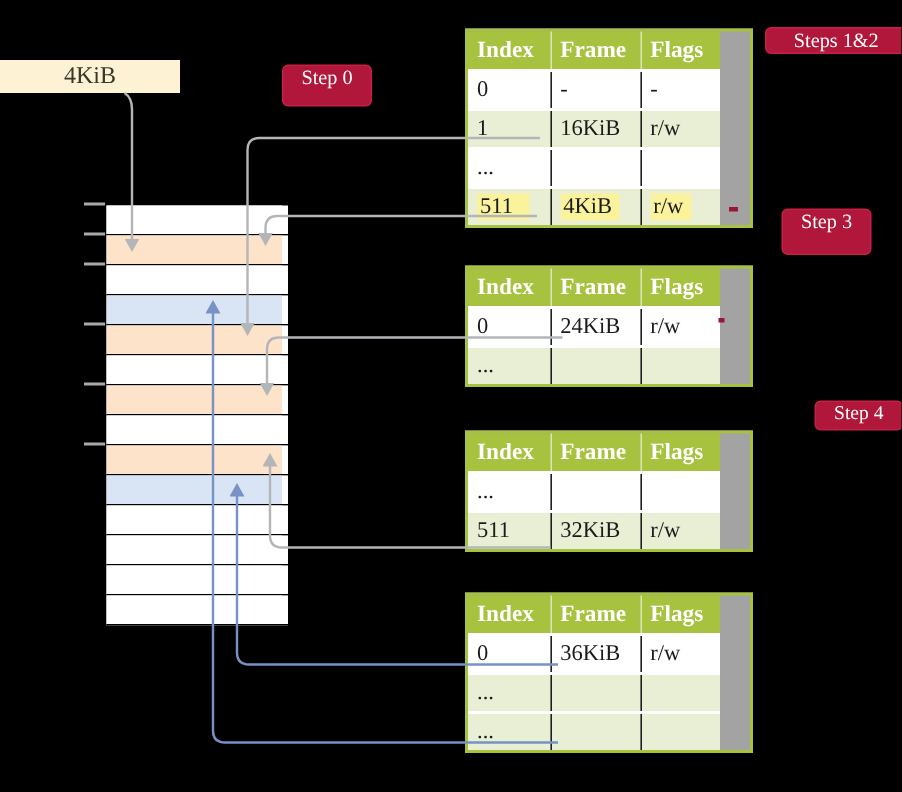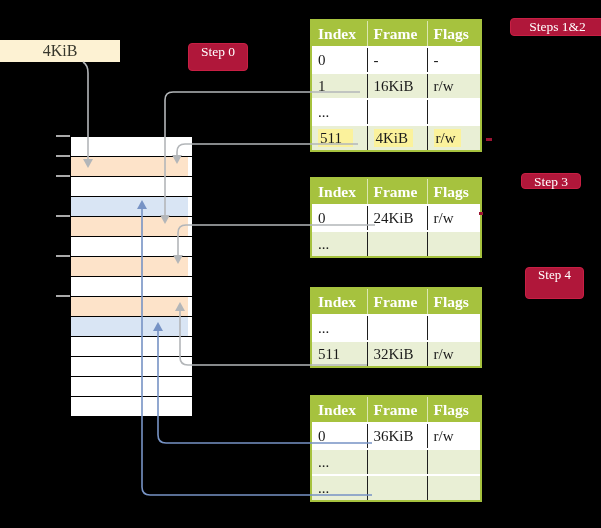--- a/index.html
+++ b/index.html
@@ -15,44 +15,44 @@
     font-size:16px; line-height:22px; text-align:center;
   }
   
   .badge{
     position:absolute; background:var(--badge-red,#b0173a); color:var(--badge-text,#fff);
     font-size:13.5px; text-align:center; border-radius:4px;
     border:1px solid #c81f44; box-sizing:border-box;
   }
   #badge-step0 {left:188px; top:43px;  width:60px; height:28px; line-height:16px;}
   #badge-steps12{left:510px; top:18px; width:95px; height:18px; line-height:16px; border-radius:4px 0 0 4px;}
-  #badge-step3 {left:521px; top:173px; width:60px; height:16px; line-height:15px;}
-  #badge-step4 {left:525px; top:267px; width:59px; height:32px; line-height:14px; font-size:13px;}
+  #badge-step3 {left:521px; top:139px; width:60px; height:31px; line-height:15px;}
+  #badge-step4 {left:543px; top:267px; width:59px; height:20px; line-height:14px; font-size:13px;}
   
   .stack{
     position:absolute; left:70px; top:136px; width:121px; height:280px;
     border-left:1px solid var(--stack-border,#000); border-top:1px solid var(--stack-border,#000);
     box-sizing:content-box;
   }
   .stack-row{
     position:relative; height:19px; border-bottom:1px solid var(--stack-border,#000);
     background:#fff;
   }
   .stack-row i{position:absolute; left:0; top:0; bottom:0; right:4px; background:#fff;}
   .stack-row.peach i{background:var(--stack-peach,#fde3c9);}
   .stack-row.blue  i{background:var(--stack-blue,#d9e5f4);}
   .stack-row.white i{background:#fff;}
   .tick{
     position:absolute; width:14px; height:2px; left:56px;
     background:var(--tick-gray,#a9a9a9);
   }
   
   .ptable-wrap{
-    position:absolute; left:310px; width:172px; box-sizing:border-box;
-    border:2px solid var(--table-border-green,#a6c23e); background:#5eead4;
+    position:absolute; left:310px; width:192px; box-sizing:border-box;
+    border:2px solid var(--table-border-green,#a6c23e); background:#a3a3a3;
   }
   table.ptable{border-collapse:collapse; table-layout:fixed; width:168px;}
   .ptable th{
     background:var(--header-green,#a6c23e); color:var(--header-text,#fff);
     font-size:15.5px; font-weight:bold; text-align:left; padding:0 0 0 6px;
     height:25px; border-bottom:2px solid var(--row-separator,#fff);
   }
   .ptable th + th{border-left:1px solid rgba(255,255,255,.6);}
   .ptable td{
     font-size:15px; color:var(--text-dark,#1a1a1a); text-align:left;

